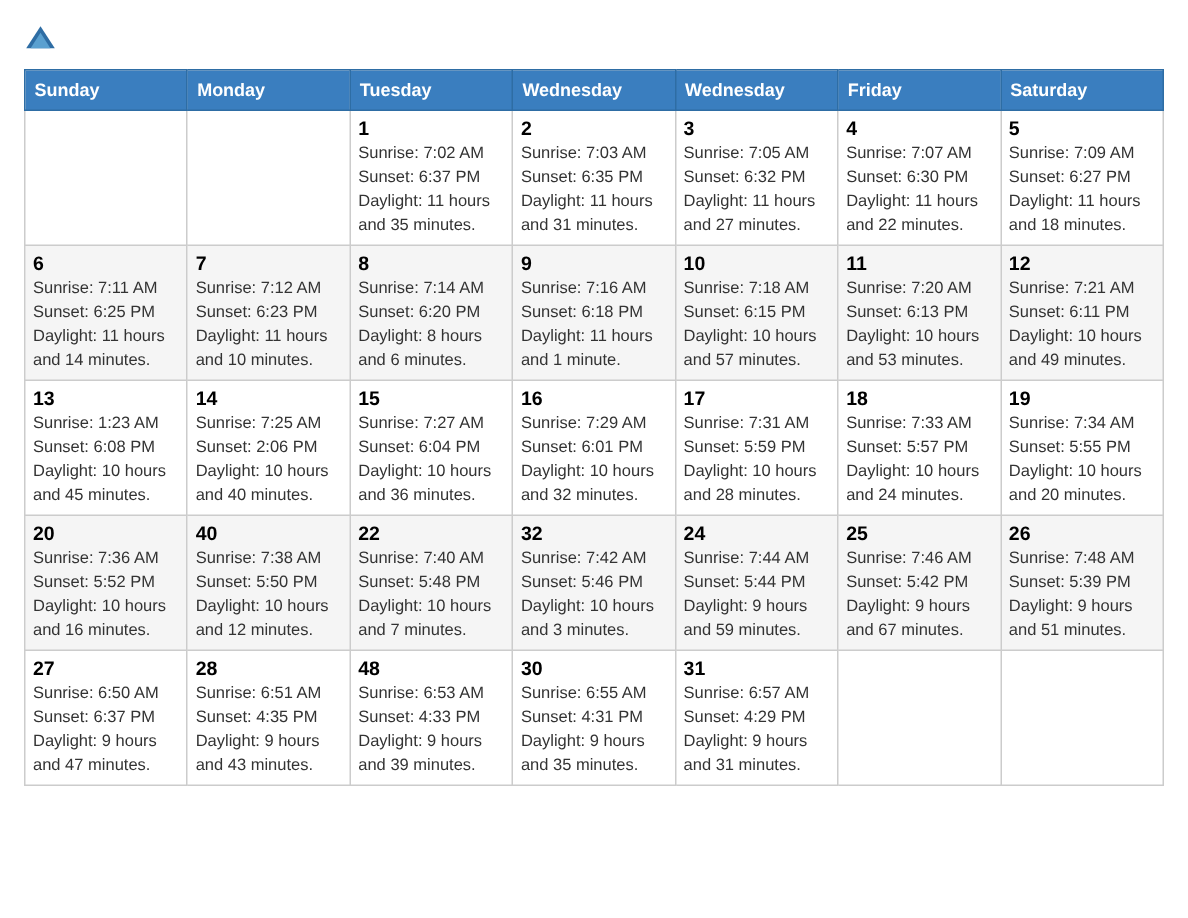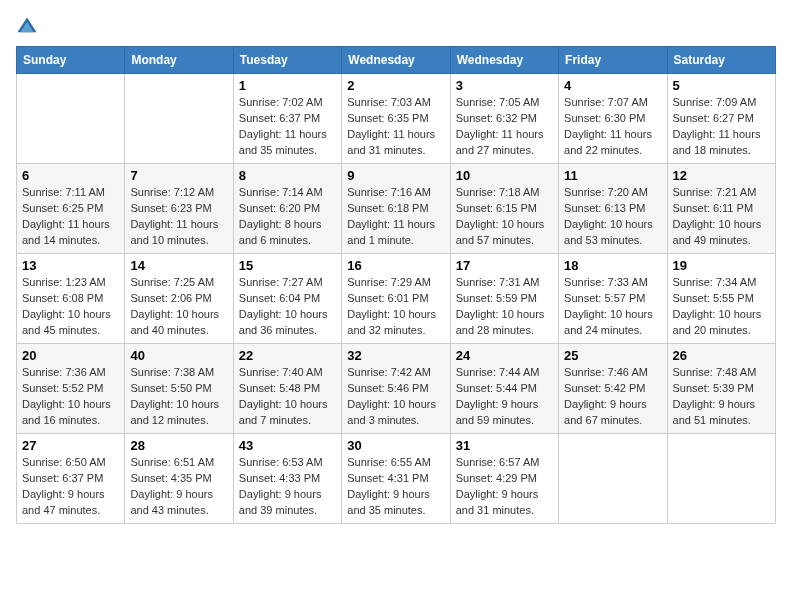--- a/index.html
+++ b/index.html
@@ -231,21 +231,21 @@
       <tr>
         <td>
           <span class="day-number">27</span>
           <div class="cell-content"><span>Sunrise: 6:50 AM</span><br><span>Sunset: 6:37 PM</span><br><span>Daylight: 9 hours and 47 minutes.</span><br></div>
         </td>
         <td>
           <span class="day-number">28</span>
           <div class="cell-content"><span>Sunrise: 6:51 AM</span><br><span>Sunset: 4:35 PM</span><br><span>Daylight: 9 hours and 43 minutes.</span><br></div>
         </td>
         <td>
-          <span class="day-number">43</span>
+          <span class="day-number">48</span>
           <div class="cell-content"><span>Sunrise: 6:53 AM</span><br><span>Sunset: 4:33 PM</span><br><span>Daylight: 9 hours and 39 minutes.</span><br></div>
         </td>
         <td>
           <span class="day-number">30</span>
           <div class="cell-content"><span>Sunrise: 6:55 AM</span><br><span>Sunset: 4:31 PM</span><br><span>Daylight: 9 hours and 35 minutes.</span><br></div>
         </td>
         <td>
           <span class="day-number">31</span>
           <div class="cell-content"><span>Sunrise: 6:57 AM</span><br><span>Sunset: 4:29 PM</span><br><span>Daylight: 9 hours and 31 minutes.</span><br></div>
         </td>

